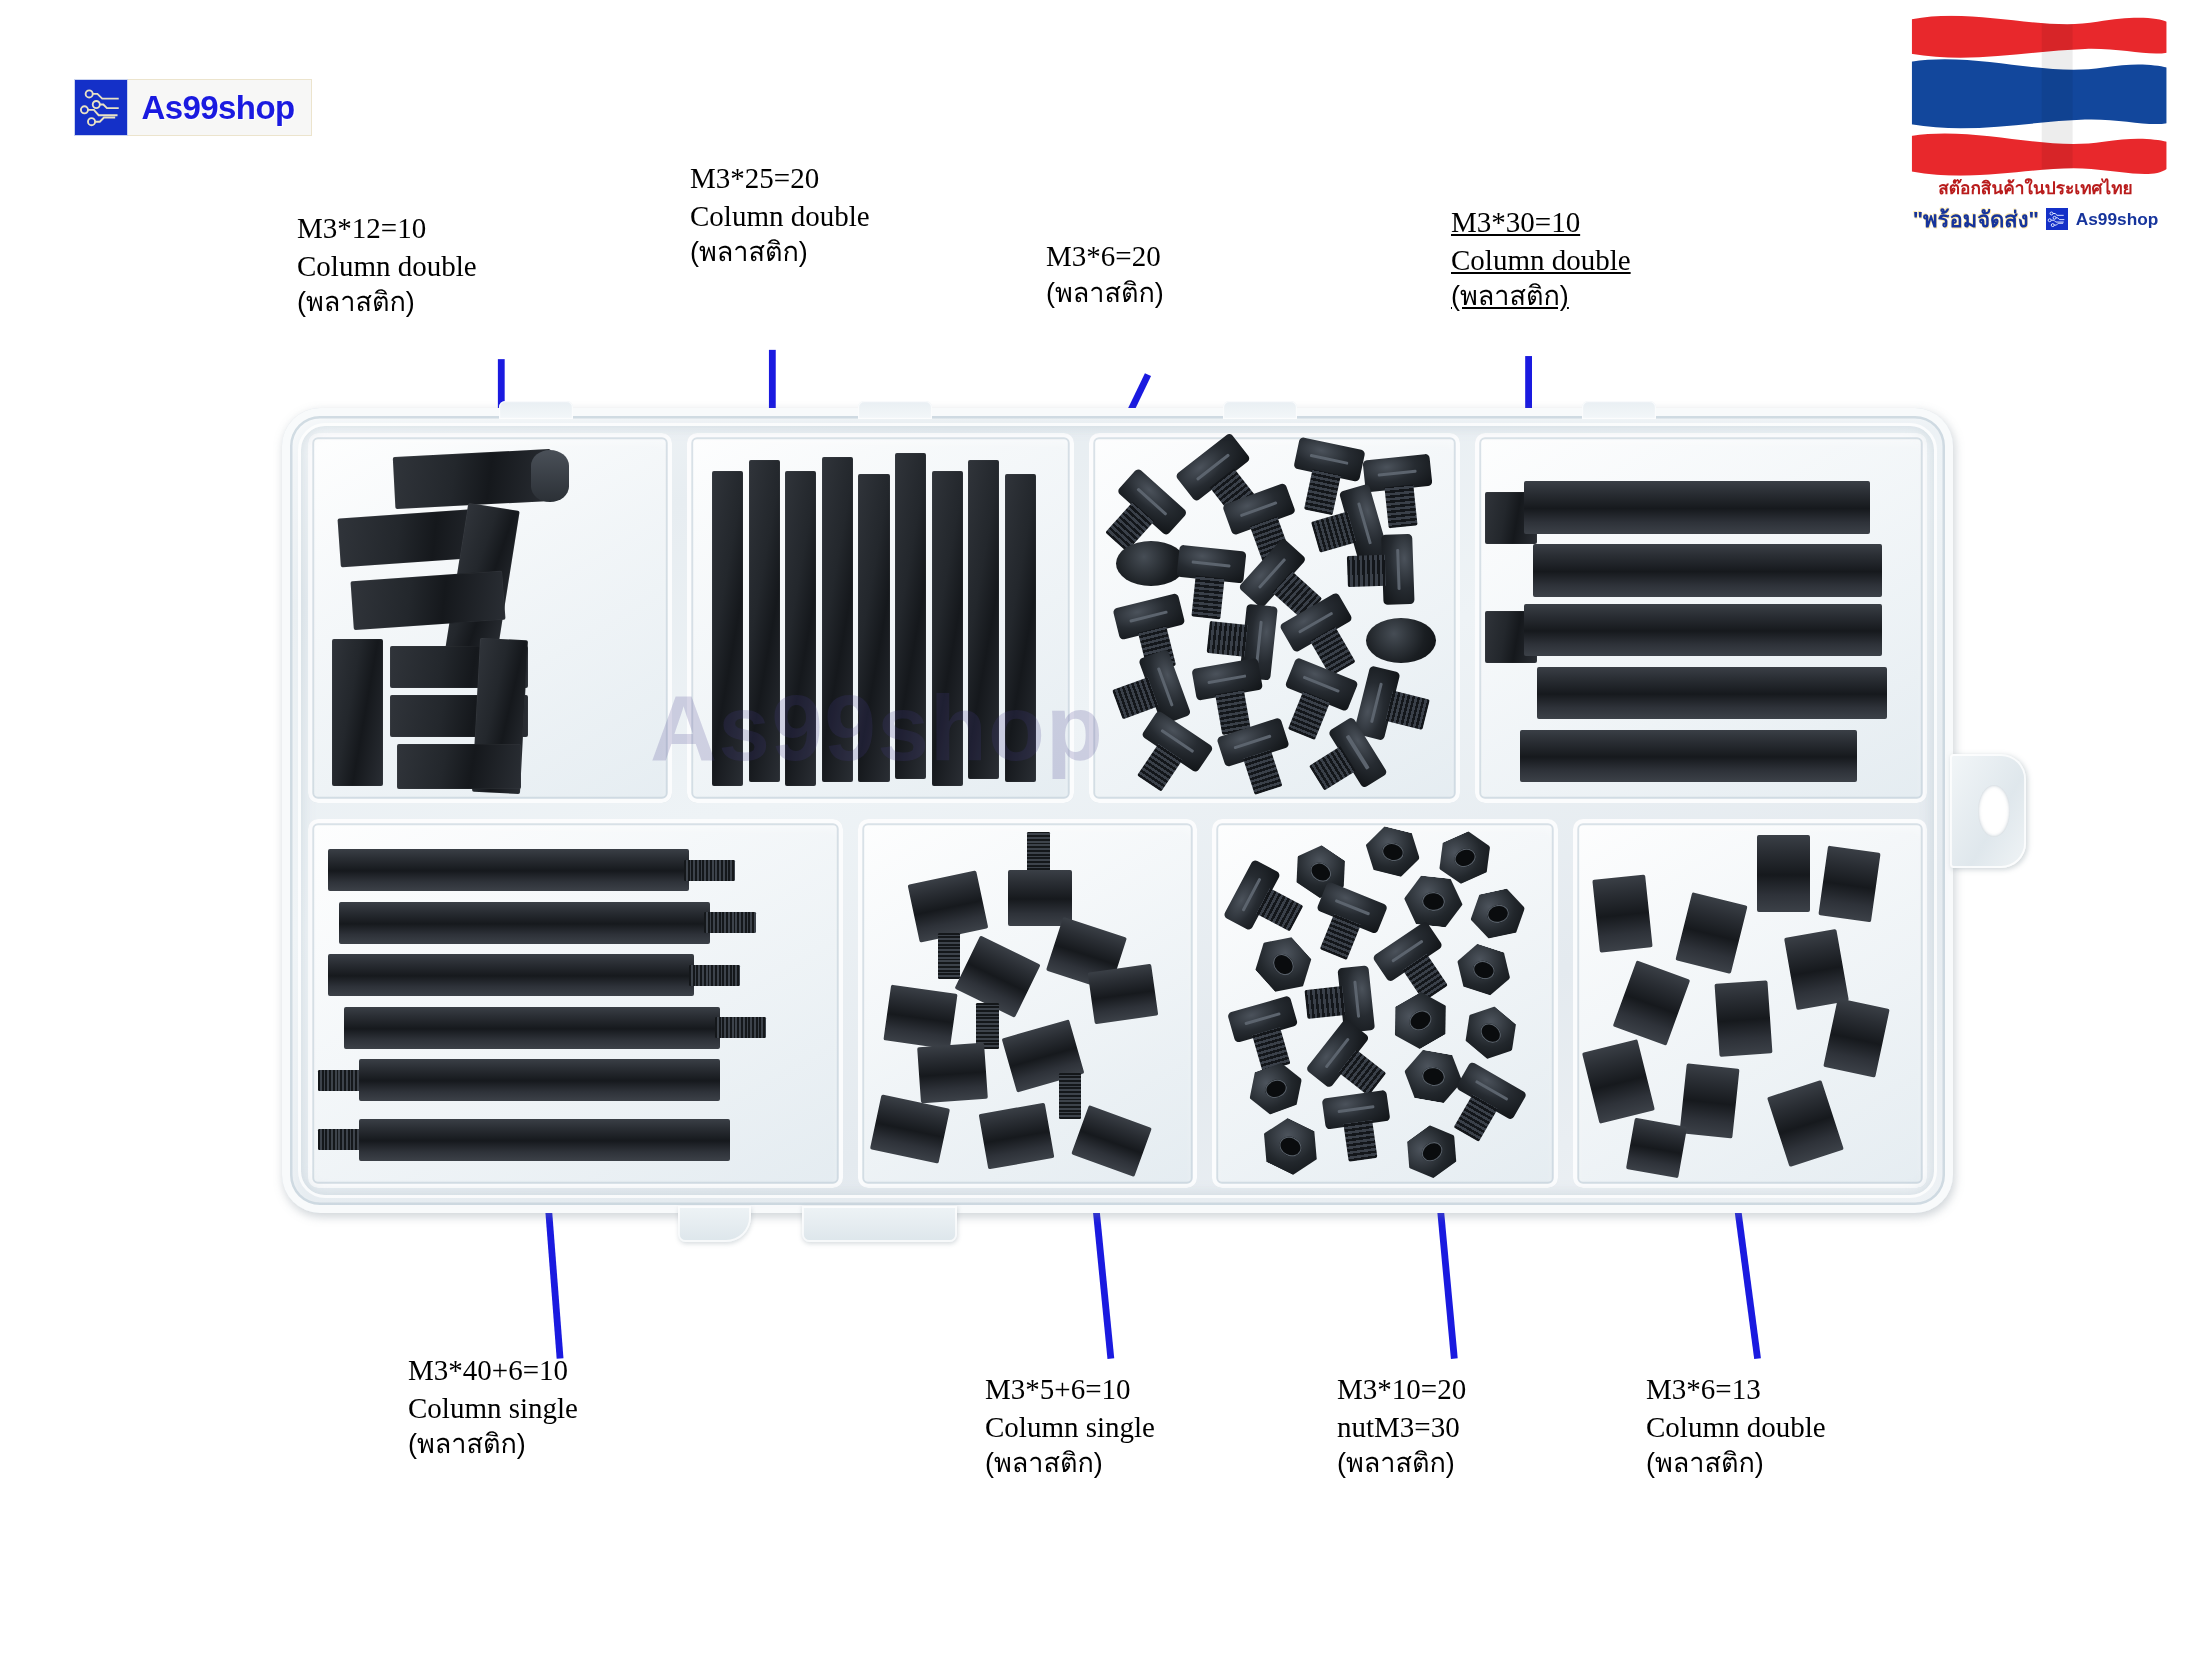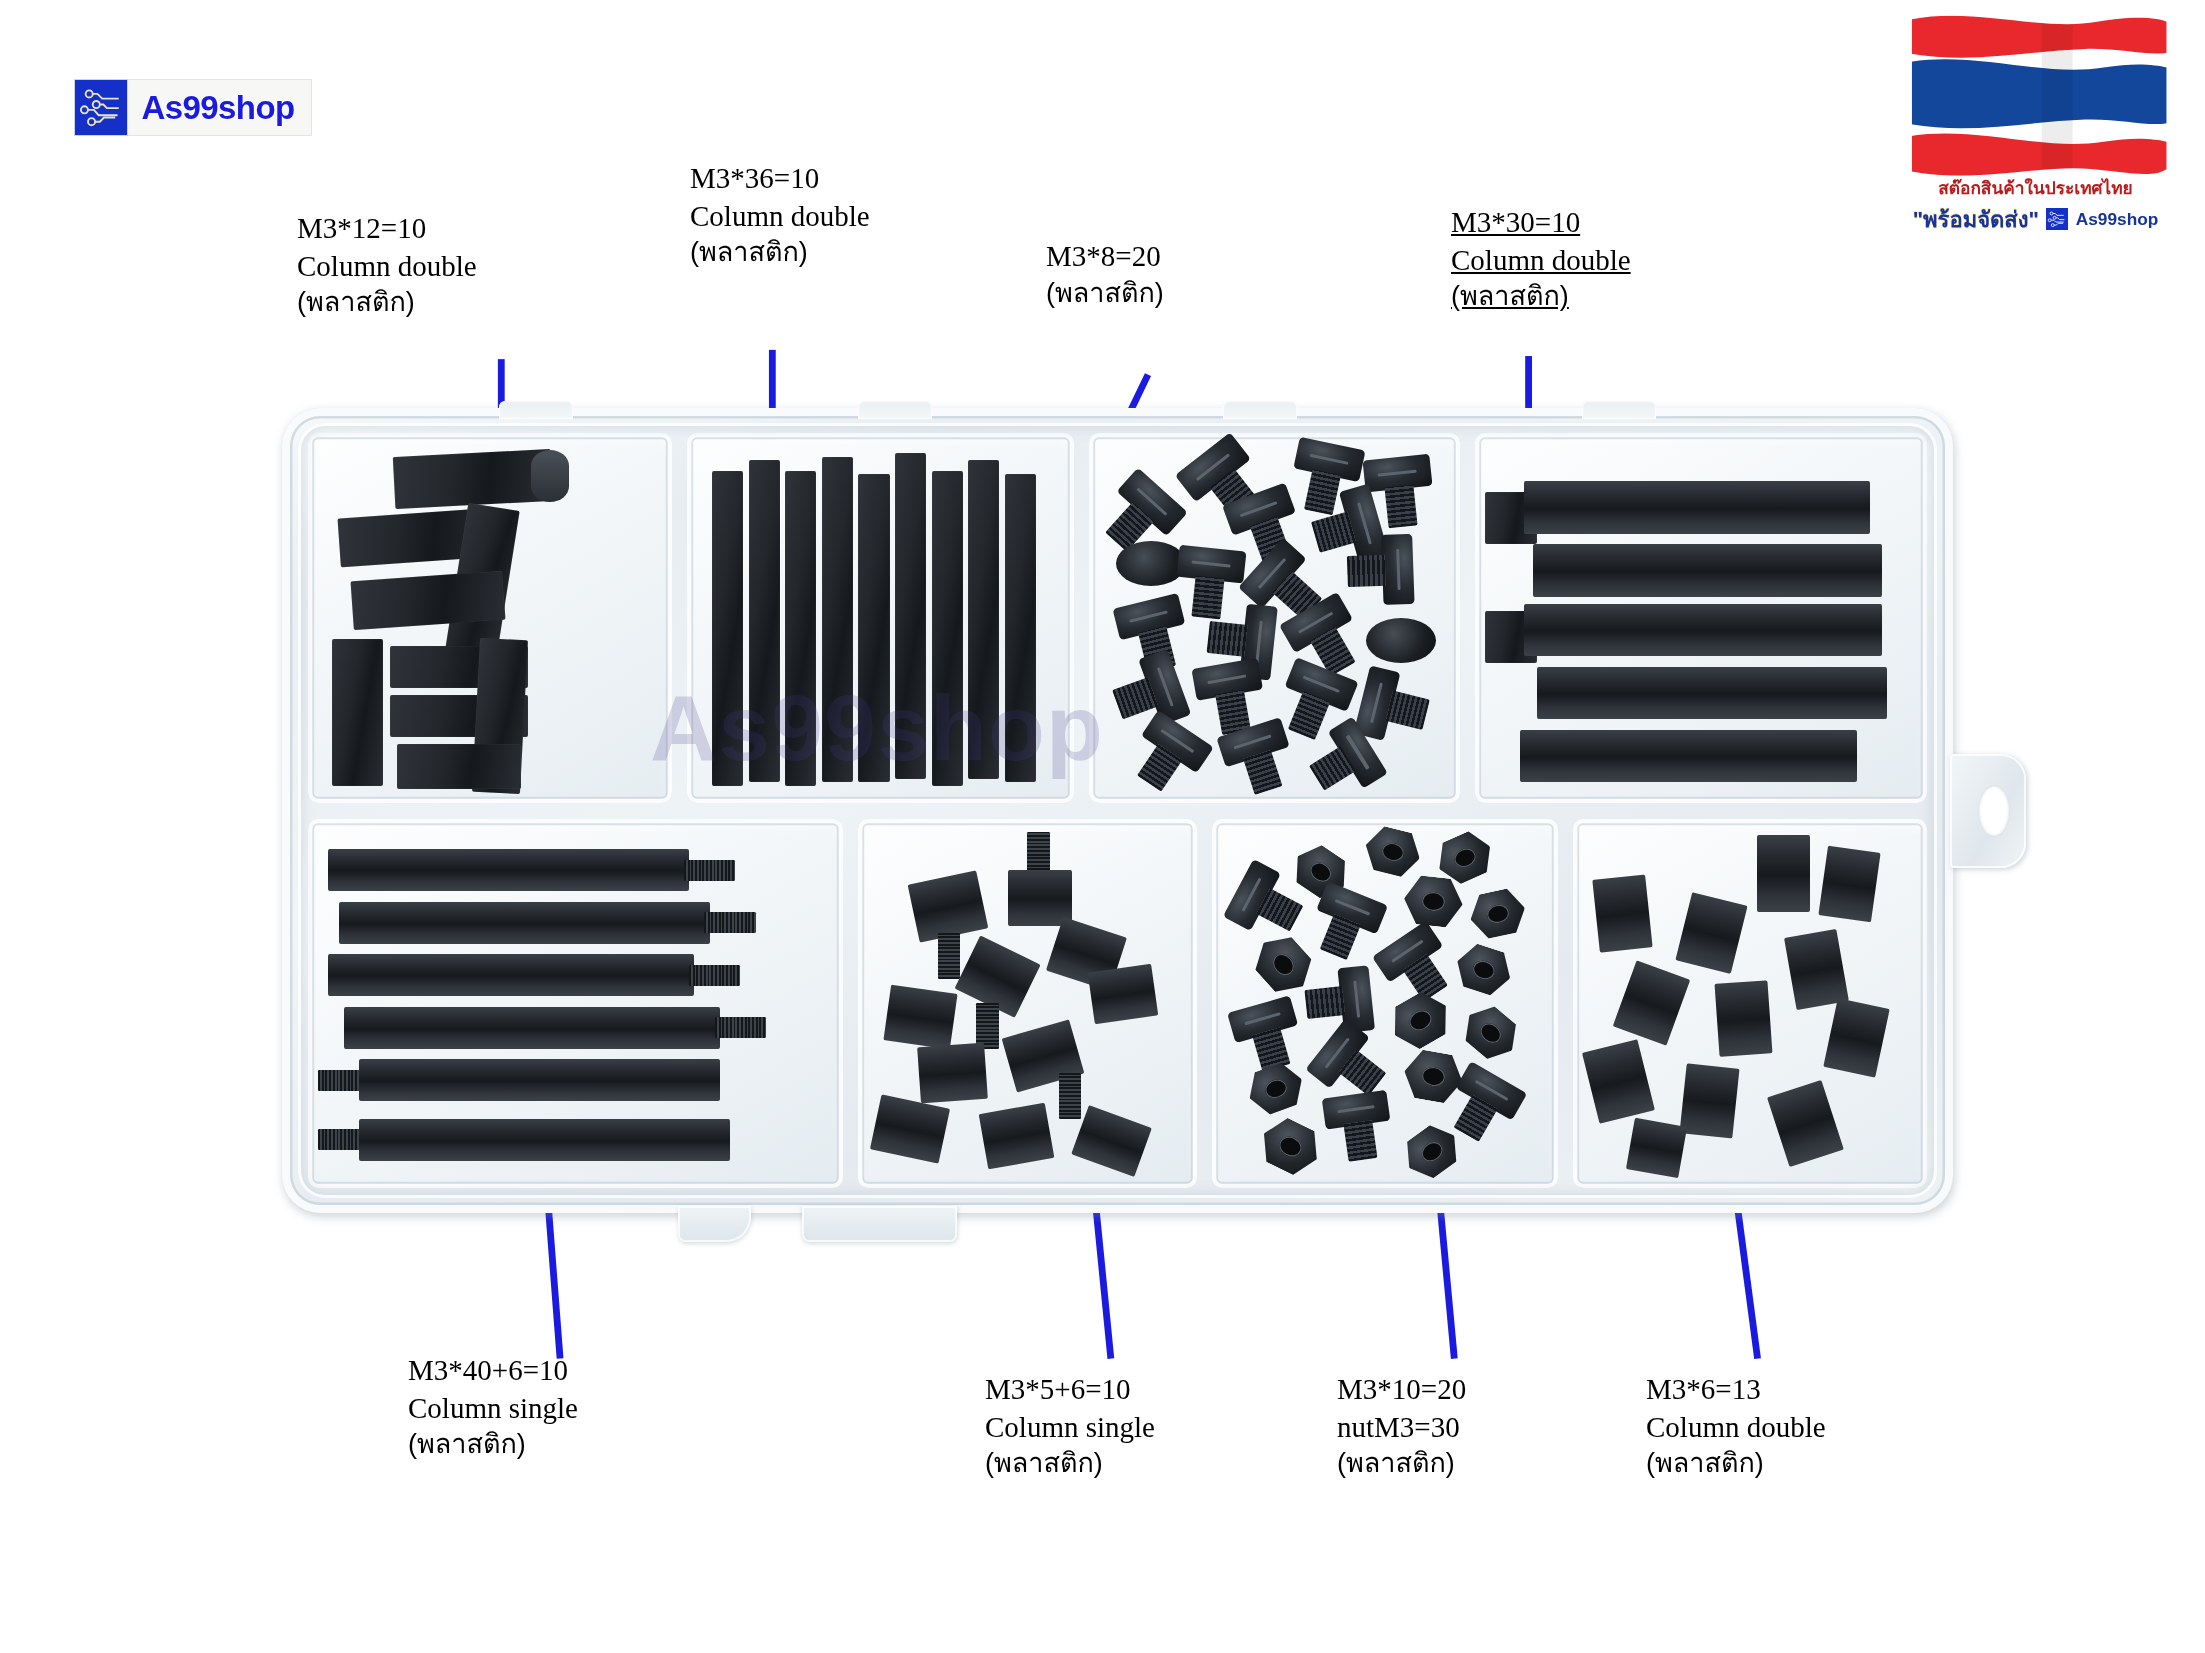--- a/index.html
+++ b/index.html
@@ -243,27 +243,27 @@
   </div>
 </div>
 
 <div class="callout" style="left:297px;top:210px;">
   <span class="ln">M3*12=10</span>
   <span class="ln">Column double</span>
   <span class="ln th">(พลาสติก)</span>
 </div>
 
 <div class="callout" style="left:690px;top:160px;">
-  <span class="ln">M3*36=10</span>
+  <span class="ln">M3*25=20</span>
   <span class="ln">Column double</span>
   <span class="ln th">(พลาสติก)</span>
 </div>
 
 <div class="callout" style="left:1046px;top:238px;">
-  <span class="ln">M3*8=20</span>
+  <span class="ln">M3*6=20</span>
   <span class="ln th">(พลาสติก)</span>
 </div>
 
 <div class="callout" style="left:1451px;top:204px;text-decoration:underline;">
   <span class="ln">M3*30=10</span>
   <span class="ln">Column double</span>
   <span class="ln th">(พลาสติก)</span>
 </div>
 
 <div class="callout" style="left:408px;top:1352px;">

